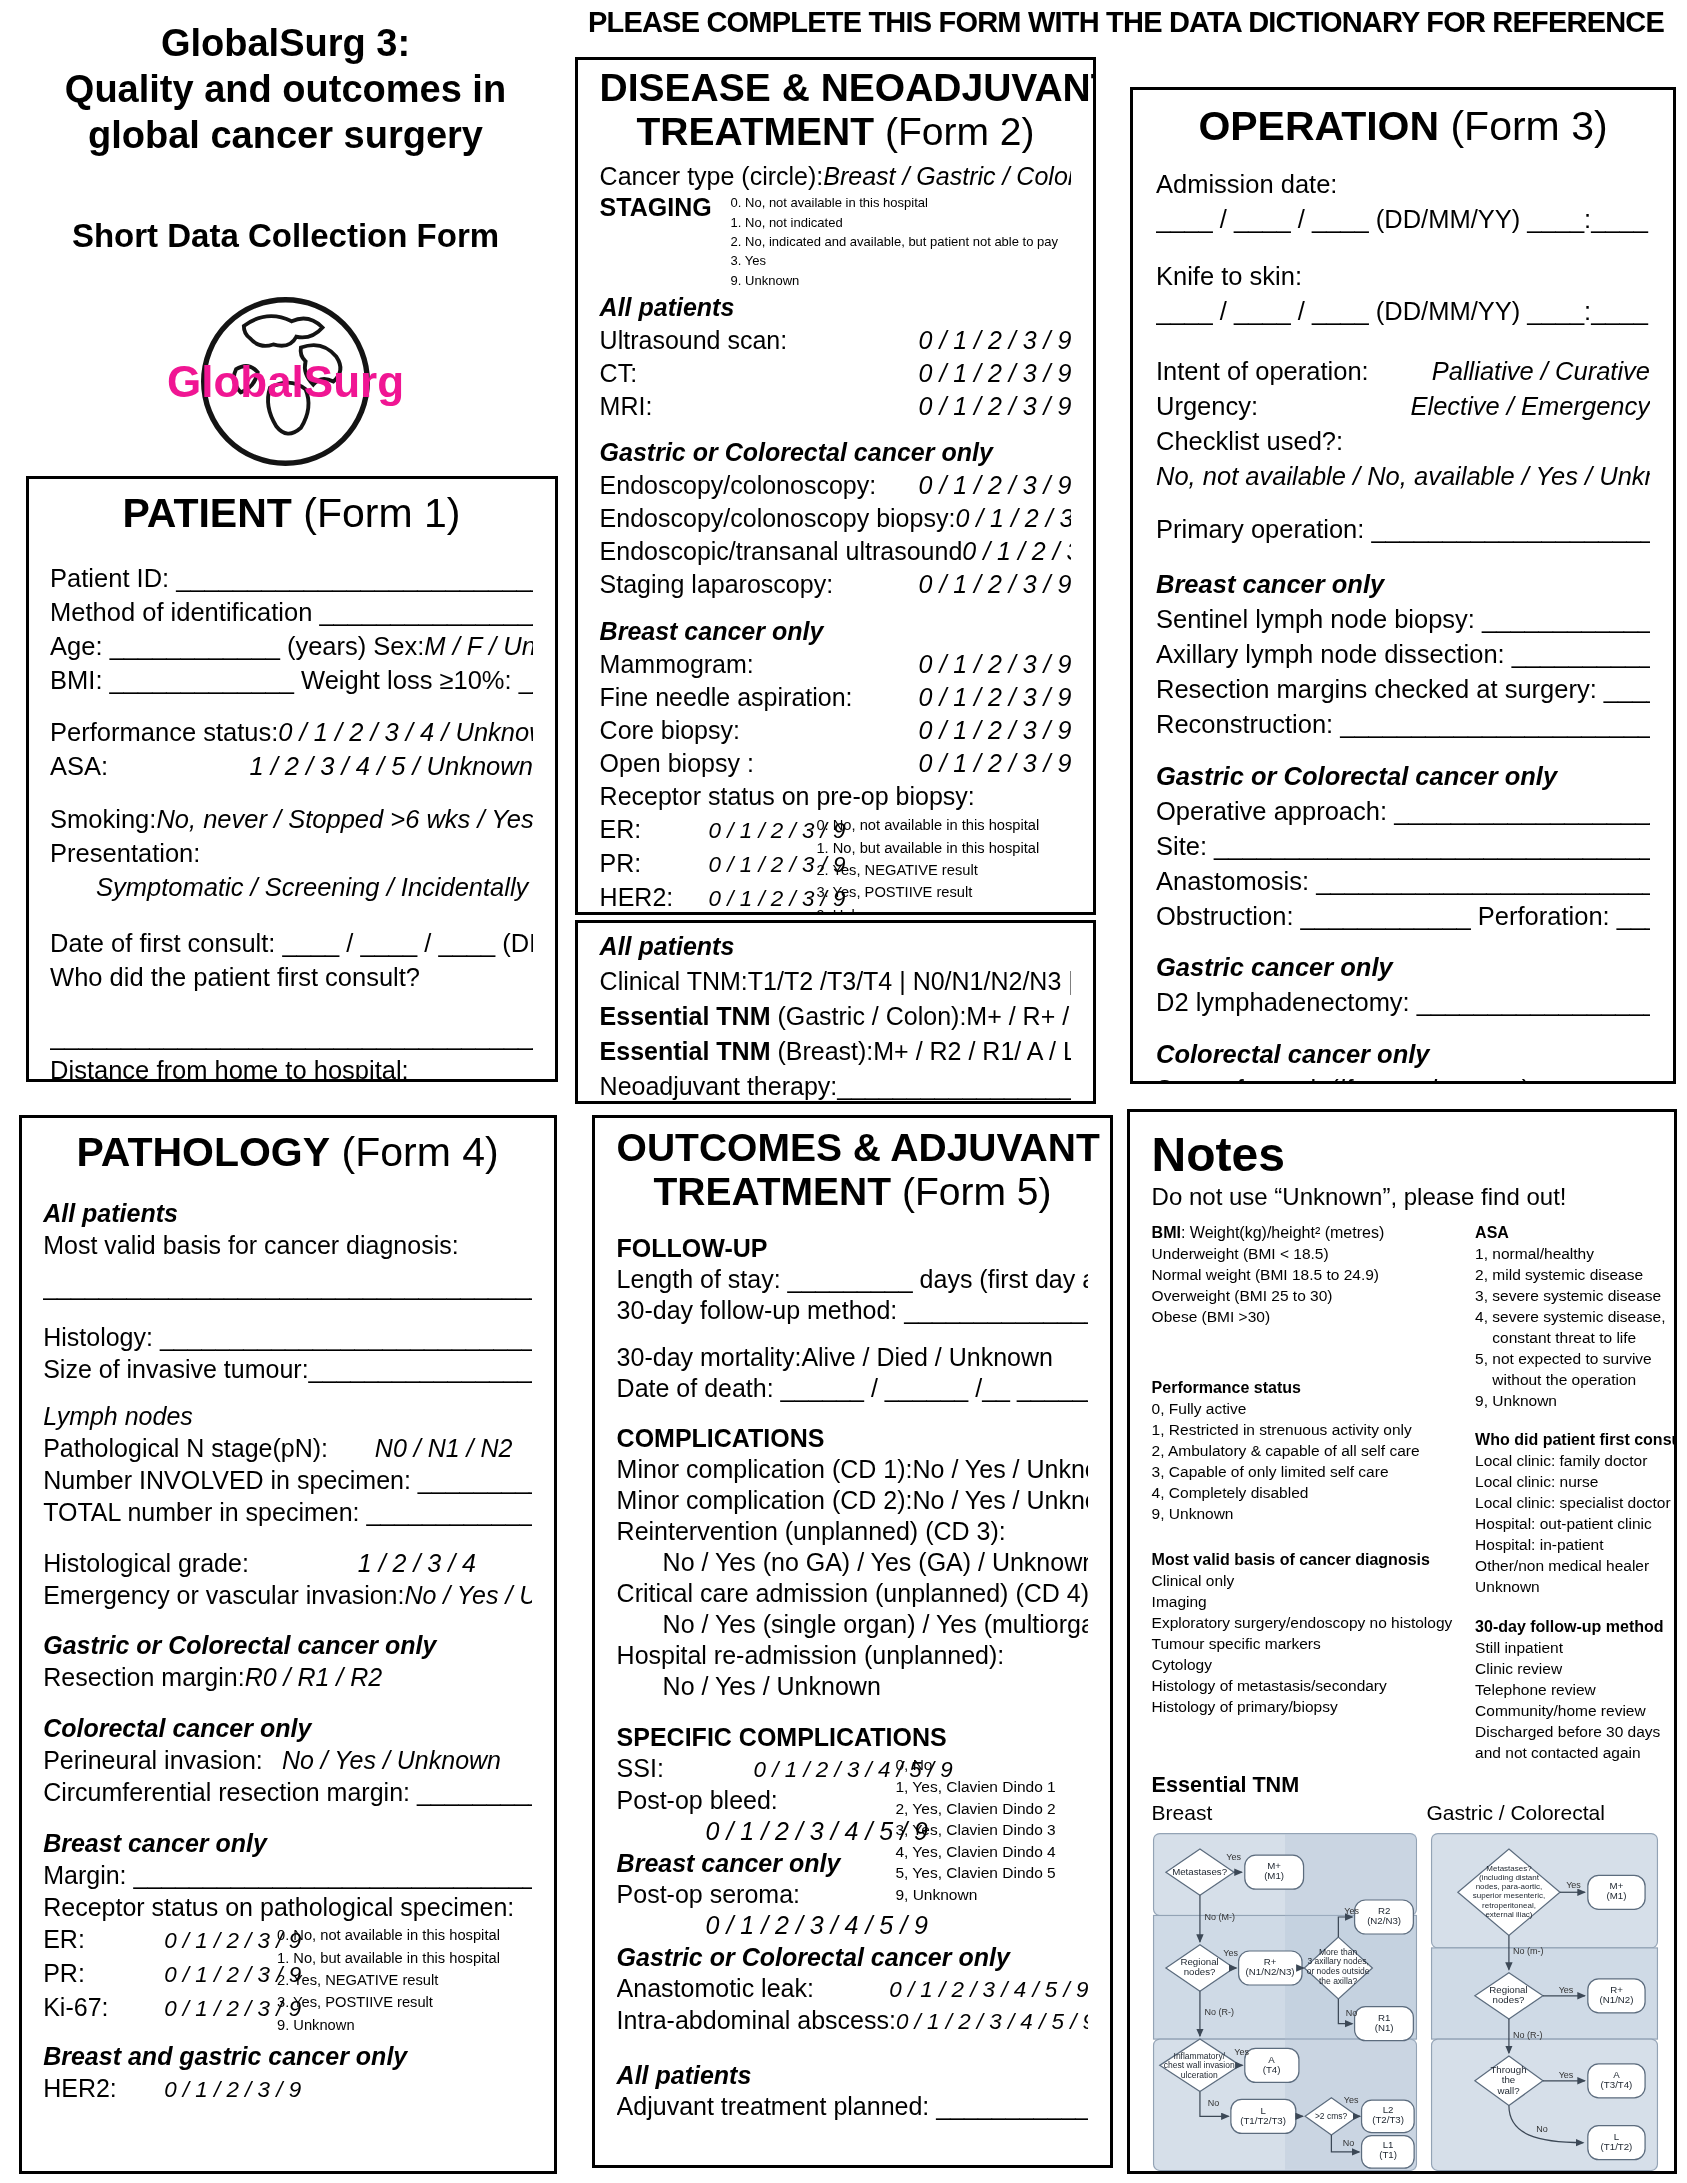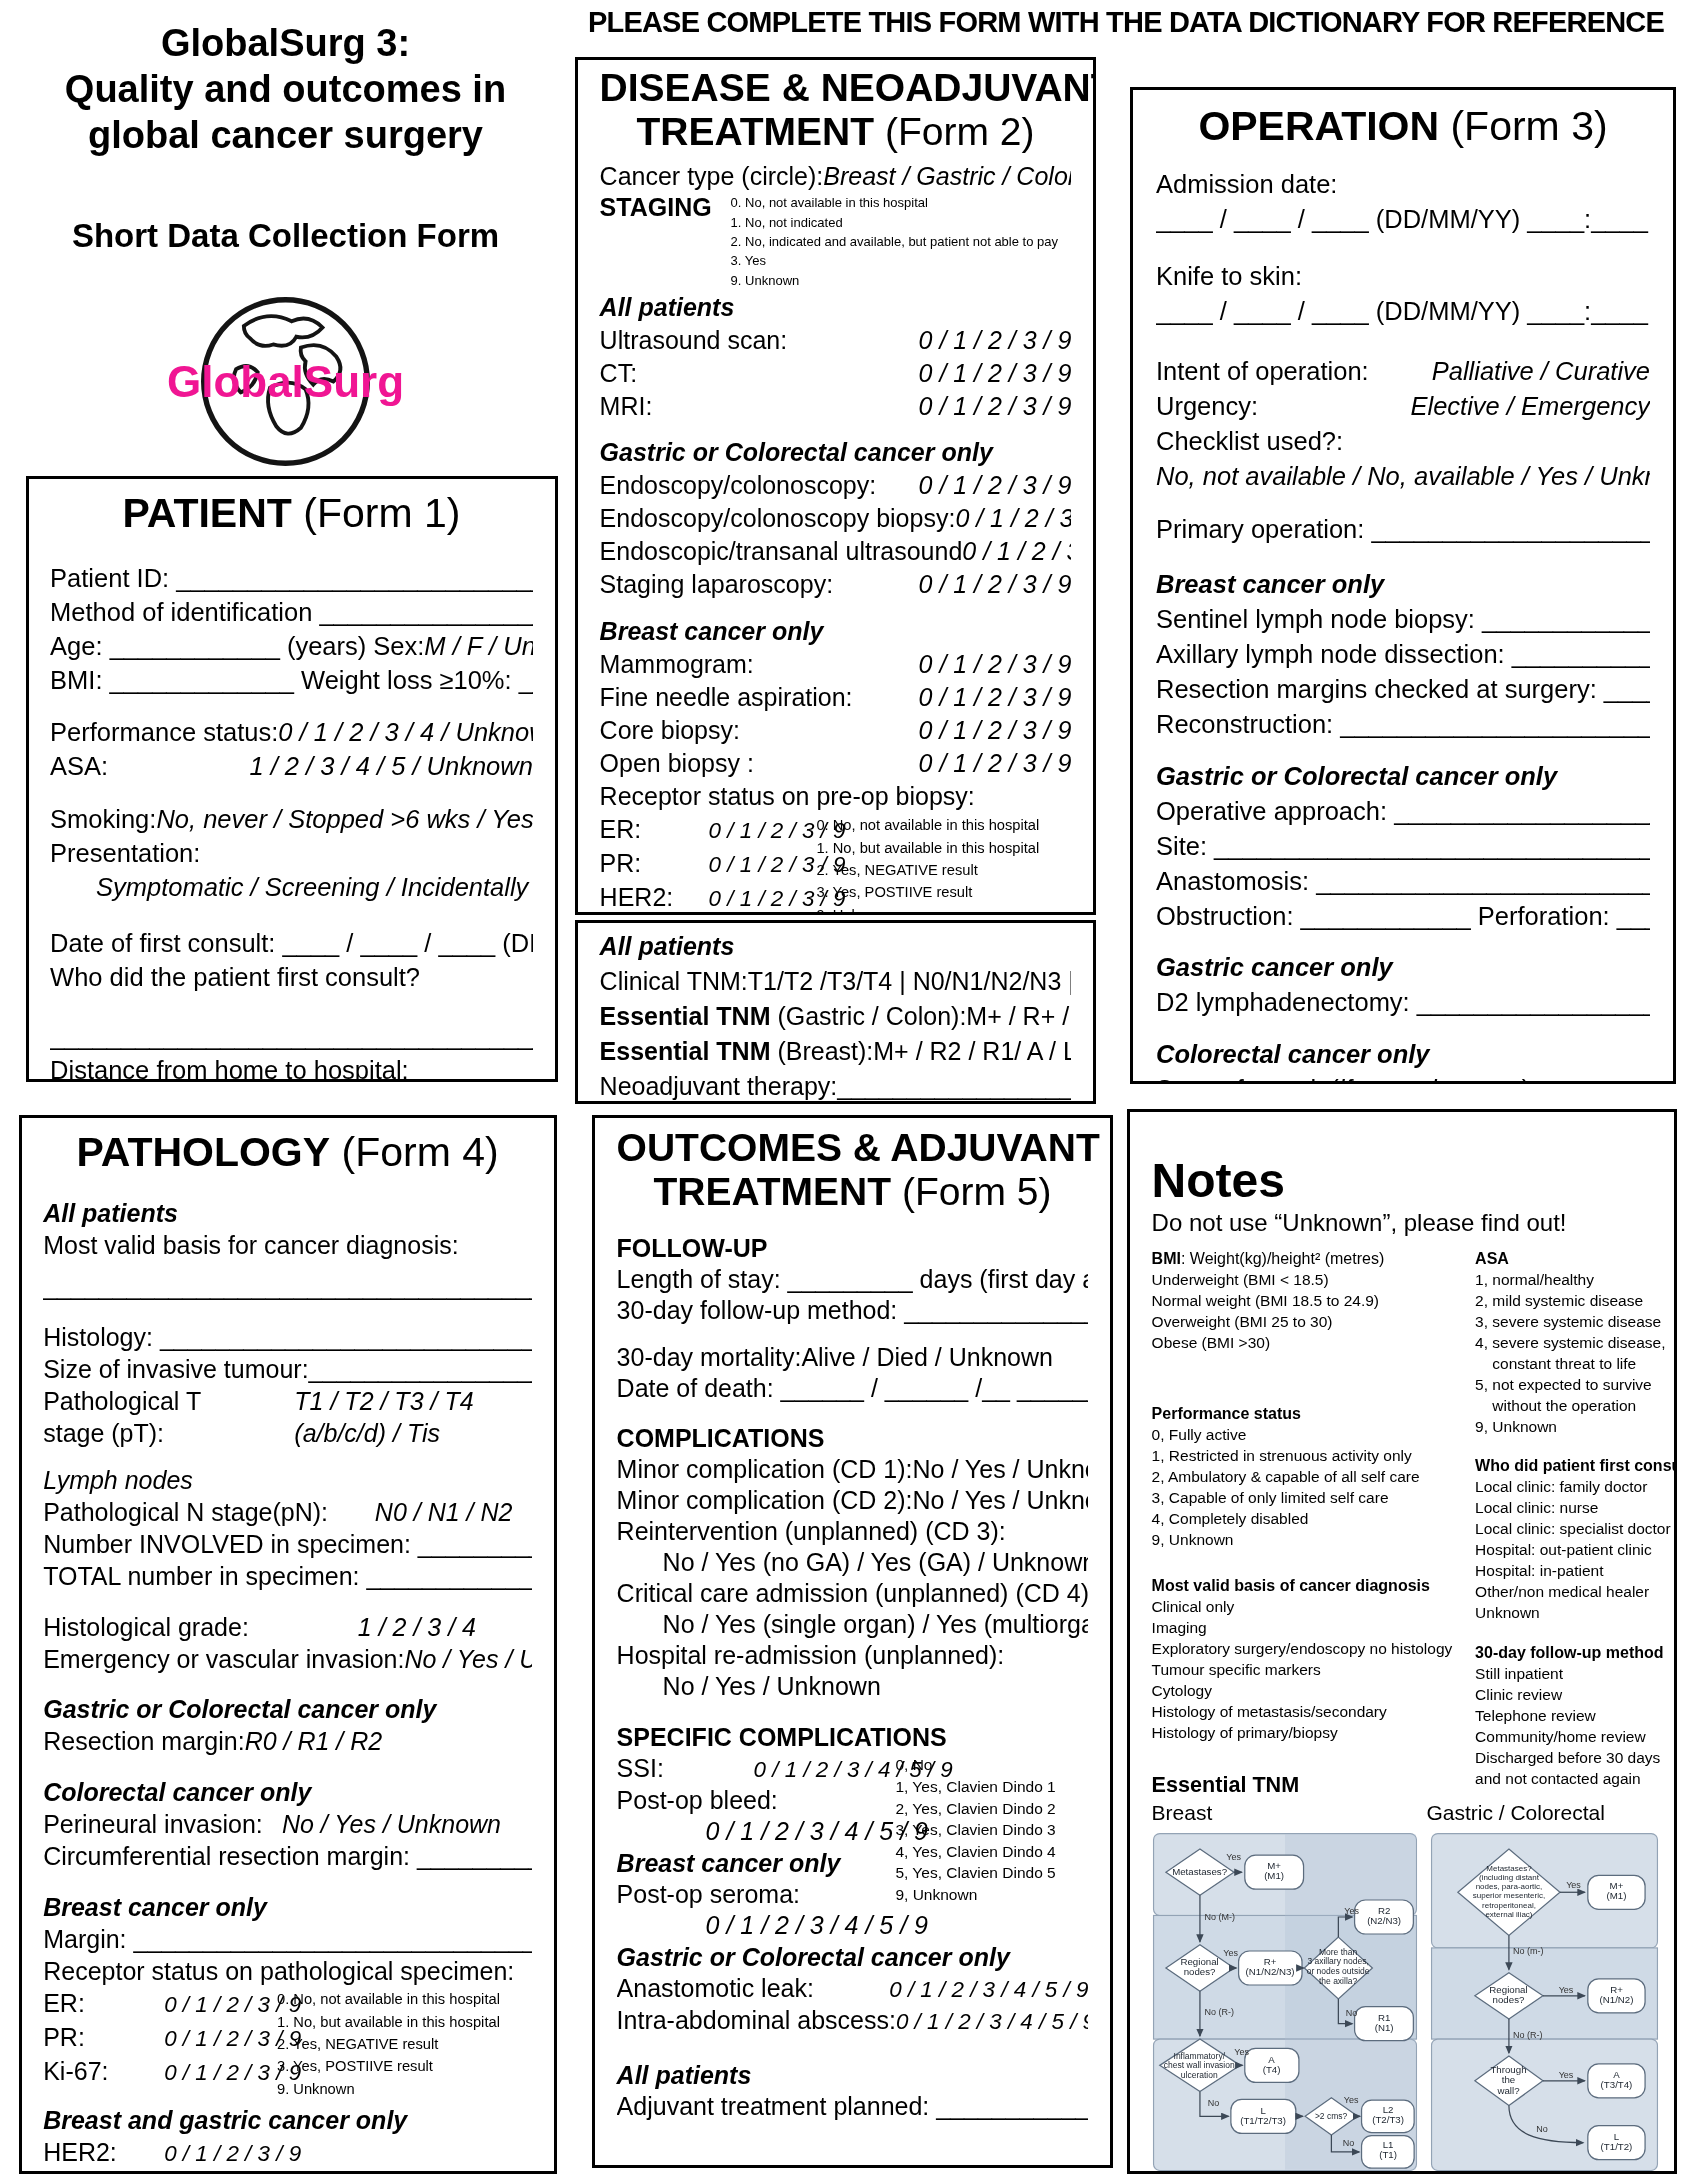--- a/index.html
+++ b/index.html
@@ -71,21 +71,21 @@
   .leg{white-space:pre-line;}
   .rel{position:relative;}
   .leg-r{position:absolute;right:0;top:1.5px;width:255px;font-size:14.7px;line-height:22.4px;}
   .leg-cl{position:absolute;right:0;top:1.5px;width:193px;font-size:15.5px;line-height:21.6px;}
 
   .lb95{width:73px;}  .lb110{width:85px;} .lb130{width:101px;}
   .opt-sm{font-size:22.4px;}
   .ind2{padding-left:89px;}
 
   
-  .nt-title{font-size:48px;font-weight:bold;line-height:51px;margin-top:26px;}
+  .nt-title{font-size:48px;font-weight:bold;line-height:51px;}
   .nt-intro{font-size:24px;line-height:34px;white-space:nowrap;}
   .ncols{display:flex;gap:15.5px;margin-top:7.7px;}
   .ncol1{width:308px;flex:none;}
   .ncol2{flex:1;}
   .nh{font-size:16px;font-weight:bold;line-height:21px;white-space:nowrap;}
   .nl{font-size:15.5px;line-height:21px;}
   .tnm-wrap{position:absolute;left:21.6px;top:659px;right:18.6px;}
   .tnm-h{font-size:21.6px;font-weight:bold;line-height:28px;}
   .tnm-labels{display:flex;font-size:21px;line-height:28px;}
   .tnm-labels .l2{margin-left:auto;width:229px;}
@@ -309,24 +309,20 @@
   <div class="box bx-f4">
     <div class="ft"><span class="b">PATHOLOGY</span><span> (Form 4)</span></div>
     <div class="g24"></div>
     <div class="sec">All patients</div>
     <div class="t">Most valid basis for cancer diagnosis:</div>
     <div class="g12"></div>
     <div class="t">___________________________________________________</div>
     <div class="g24"></div>
     <div class="t">Histology: ________________________________________</div>
     <div class="t">Size of invasive tumour:_________________________cm</div>
-    <div class="rl">
-        <span>Pathological T stage (pT):</span>
-        <span class="i" style="margin-left:10.8px;">T1 / T2 / T3 / T4 (a/b/c/d) / Tis</span>
-      </div>
     <div class="g20"></div>
     <div class="t i">Lymph nodes</div>
     <div class="rl">
         <span>Pathological N stage(pN):</span>
         <span class="i" style="margin-left:10.8px;">N0 / N1 / N2</span>
       </div>
     <div class="t">Number INVOLVED in specimen: ___________________</div>
     <div class="t">TOTAL number in specimen: ______________________</div>
     <div class="g24"></div>
     <div class="r">

